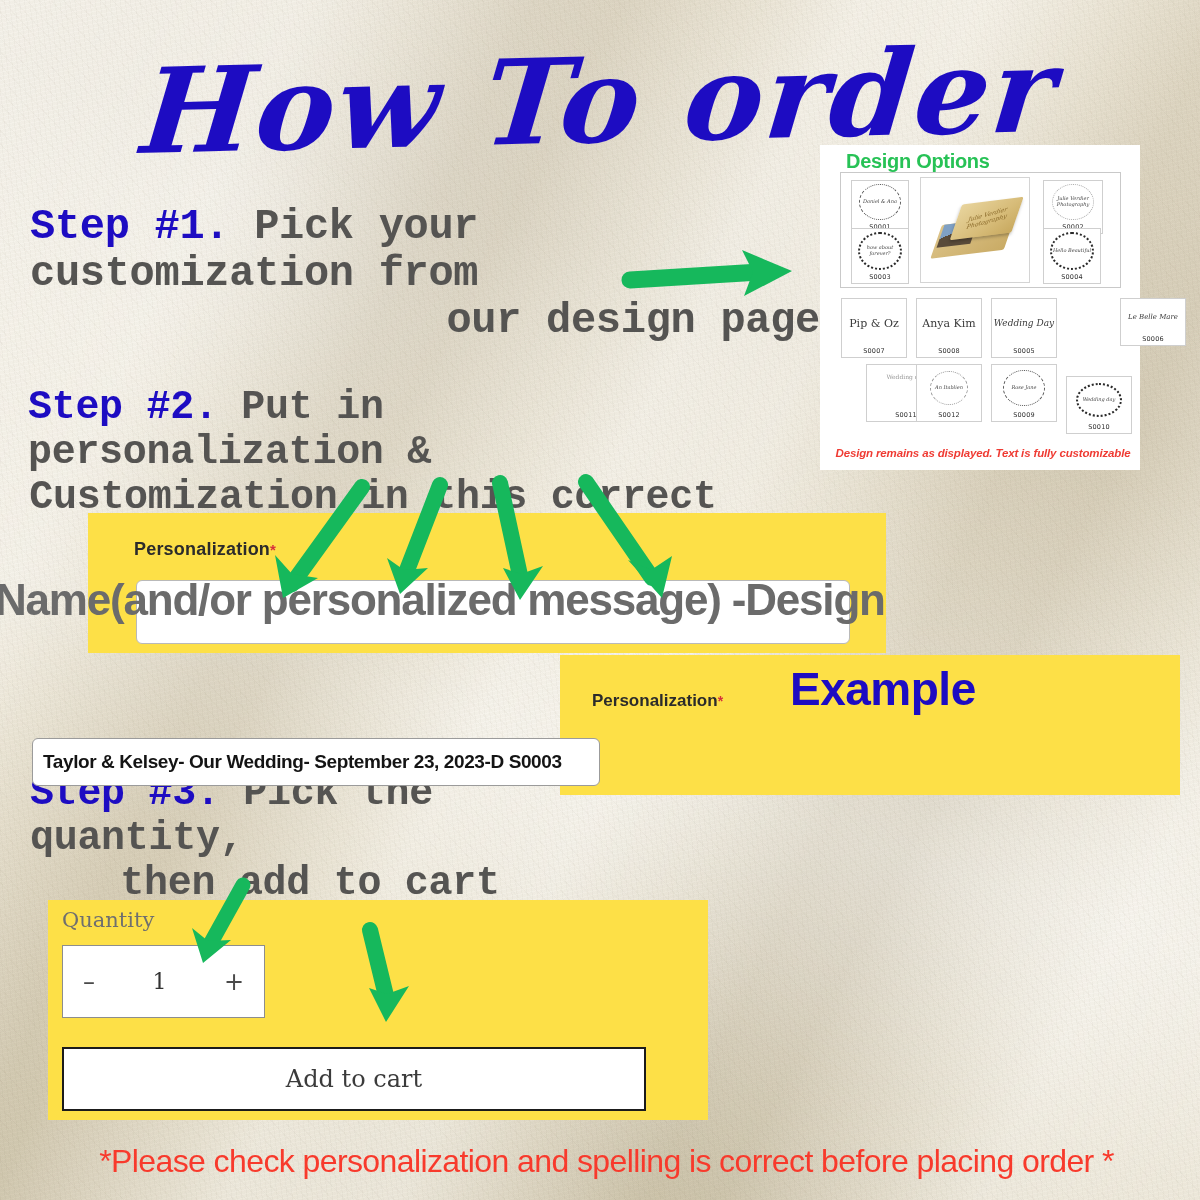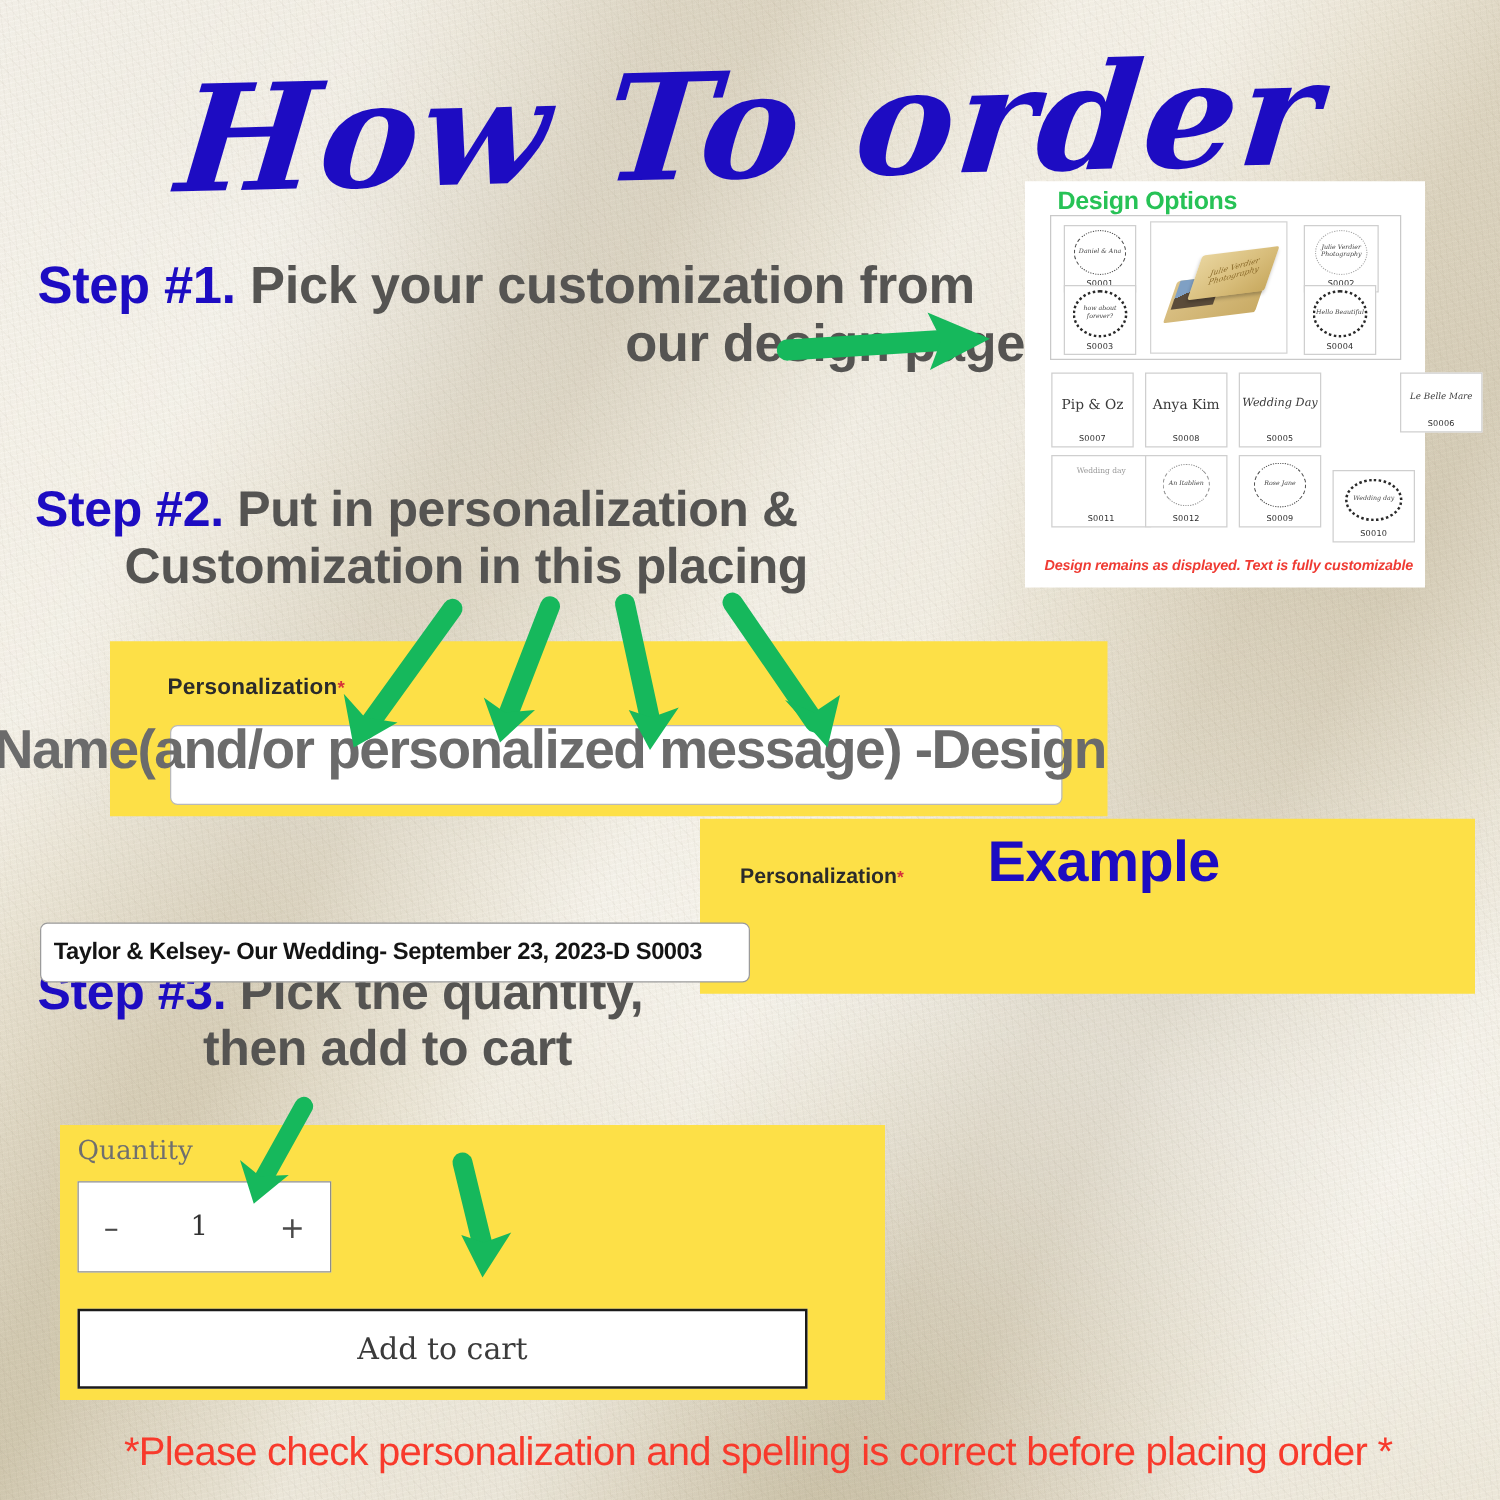--- a/index.html
+++ b/index.html
@@ -47,20 +47,21 @@
     transform:skewX(-7deg) rotate(-1.4deg);
   }
 
   
   .step{
     position:absolute;
     color:#555452;
     font-weight:700;
     line-height:1.12;
     letter-spacing:-.3px;
+    font-family:Liberation Mono, monospace;
   }
   .step .num{color:#1d0cc2;}
 
   #step1{left:30px;top:204px;width:790px;font-size:42px;text-align:right;}
   #step1 .l1{display:block;text-align:left;}
   #step2{left:28px;top:386px;width:690px;font-size:40px;text-align:center;}
   #step2 .l1{display:block;text-align:left;}
   #step3{left:30px;top:772px;width:560px;font-size:40px;text-align:center;}
   #step3 .l1{display:block;text-align:left;}
 
@@ -216,21 +217,21 @@
     <span>Pick your customization from</span>
   </span>
   <span>our design page</span>
 </div>
 
 <div id="step2" class="step">
   <span class="l1">
     <span class="num">Step #2.</span>
     <span>Put in personalization &amp;</span>
   </span>
-  <span>Customization in this placing</span>
+  <span>Customization in this correct</span>
 </div>
 
 <div id="step3" class="step">
   <span class="l1">
     <span class="num">Step #3.</span>
     <span>Pick the quantity,</span>
   </span>
   <span>then add to cart</span>
 </div>
 
@@ -294,21 +295,21 @@
     </div>
   <div class="code">S0005</div>
 </div>
 <div class="thumb" style="left:1120px;top:298px;width:66px;height:48px;">
   <div class="art">
       <span style="font-size:7px;font-style:italic;">Le Belle Mare</span>
     </div>
   <div class="code">S0006</div>
 </div>
 
-<div class="thumb" style="left:841px;top:364px;width:80px;height:58px;gap:22px;">
+<div class="thumb" style="left:866px;top:364px;width:80px;height:58px;gap:22px;">
   <div class="art">
       <span style="font-size:6px;color:#999;">Wedding day</span>
     </div>
   <div class="code">S0011</div>
 </div>
 <div class="thumb" style="left:916px;top:364px;width:66px;height:58px;">
   <div class="art">
     <div class="wreath" style="width:36px;height:32px;border-color:#999;">An Itablien</div>
   </div>
   <div class="code">S0012</div>

